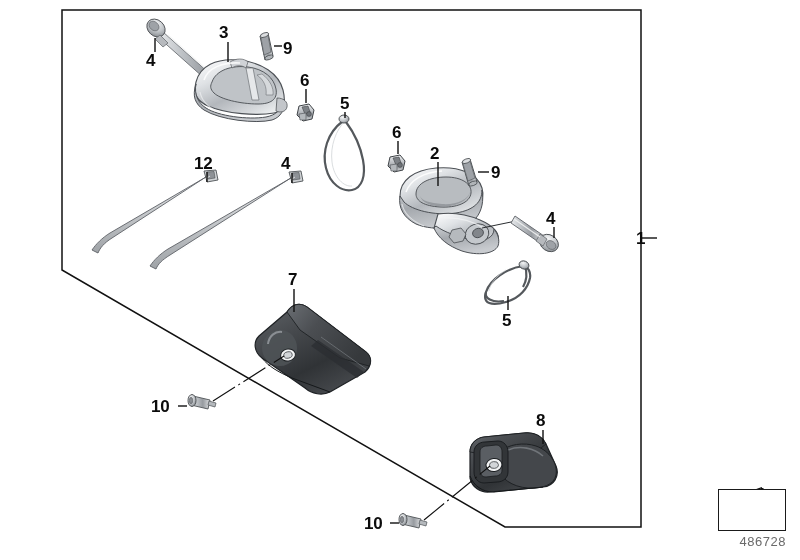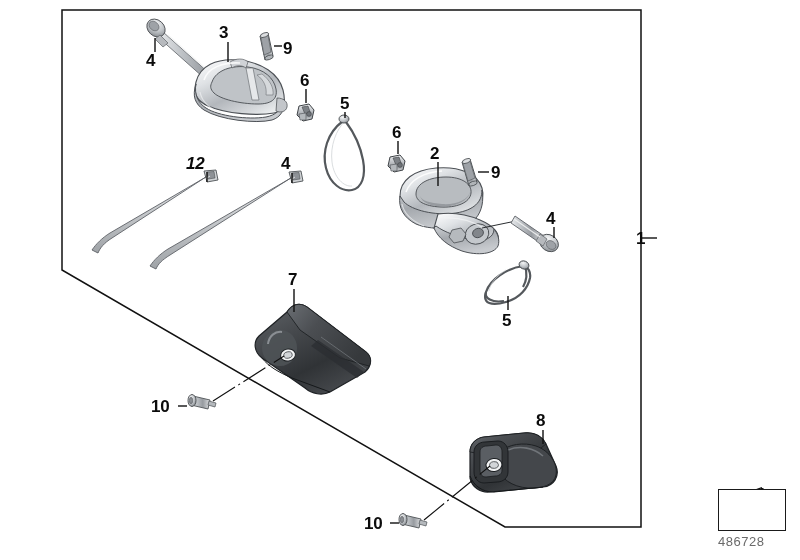--- a/index.html
+++ b/index.html
@@ -43,21 +43,21 @@
     height: 42px;
     border: 1.6px solid #1a1a1a;
     box-sizing: border-box;
     background: #ffffff;
   }
   .wm-num {
     position: absolute;
     left: 718px;
     top: 534px;
     width: 68px;
-    text-align: left;
+    text-align: right;
     font-family: "Liberation Sans", sans-serif;
     font-size: 13px;
     color: #6a6a6a;
     letter-spacing: 0.5px;
   }
 </style>
 </head>
 <body>
 
 <div id="stage">
@@ -449,18 +449,18 @@
   <div class="callout" style="left:502px; top:312px;"><span>5</span></div>
   <div class="callout" style="left:300px; top:72px;"><span>6</span></div>
   <div class="callout" style="left:392px; top:124px;"><span>6</span></div>
   <div class="callout" style="left:288px; top:271px;"><span>7</span></div>
   <div class="callout" style="left:536px; top:412px;"><span>8</span></div>
   <div class="callout" style="left:283px; top:40px;"><span>9</span></div>
   <div class="callout" style="left:491px; top:164px;"><span>9</span></div>
   <div class="callout" style="left:151px; top:398px;"><span>10</span></div>
   <div class="callout" style="left:364px; top:515px;"><span>10</span></div>
   <div class="callout" style="left:281px; top:155px;"><span>4</span></div>
-  <div class="callout" style="left:186px; top:155px;font-style:italic;"><span>12</span></div>
+  <div class="callout" style="left:194px; top:155px;"><span>12</span></div>
 
   <div class="wm-box"></div>
   <div class="wm-num">486728</div>
 
 </div>
 
 </body></html>

